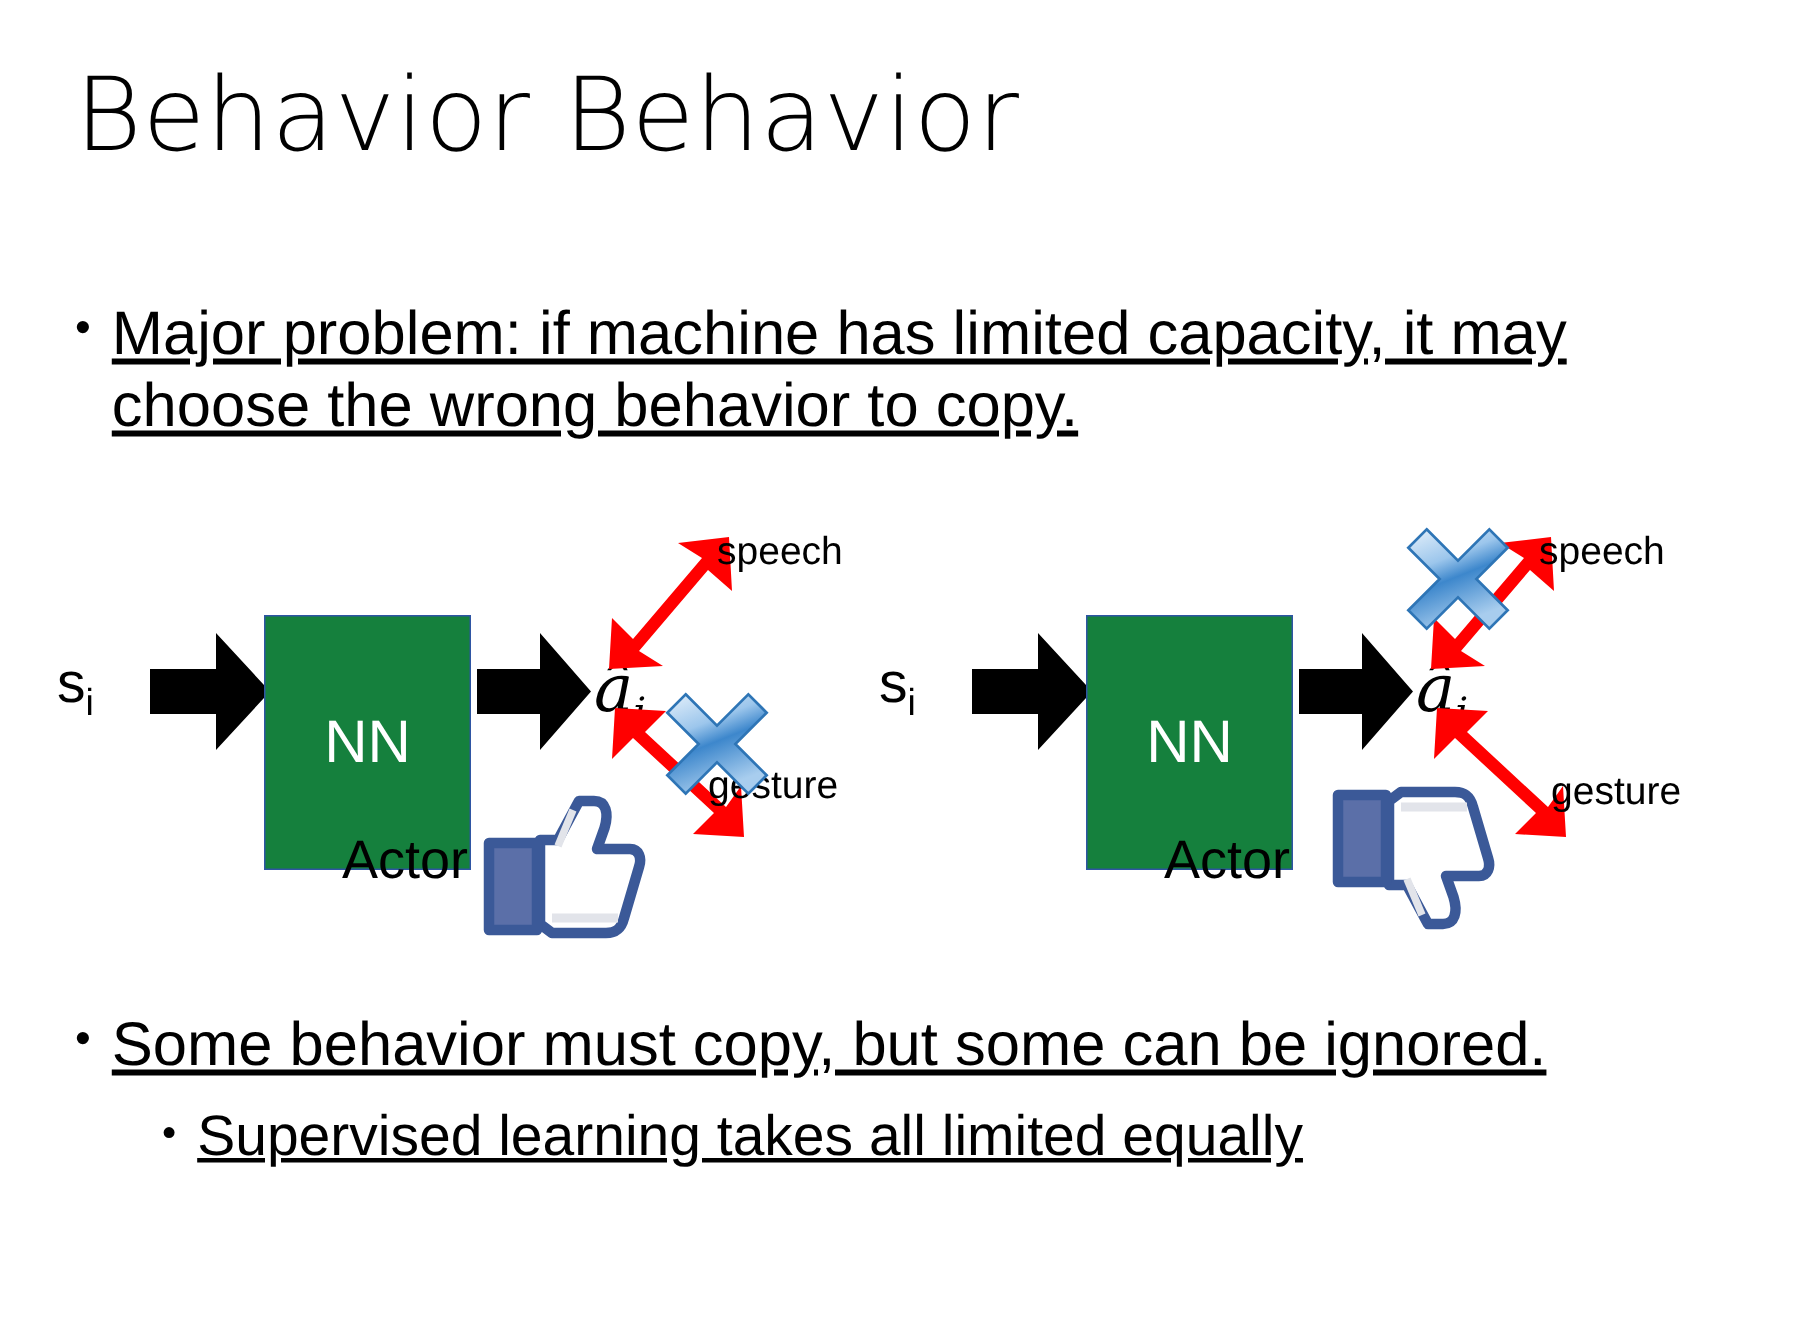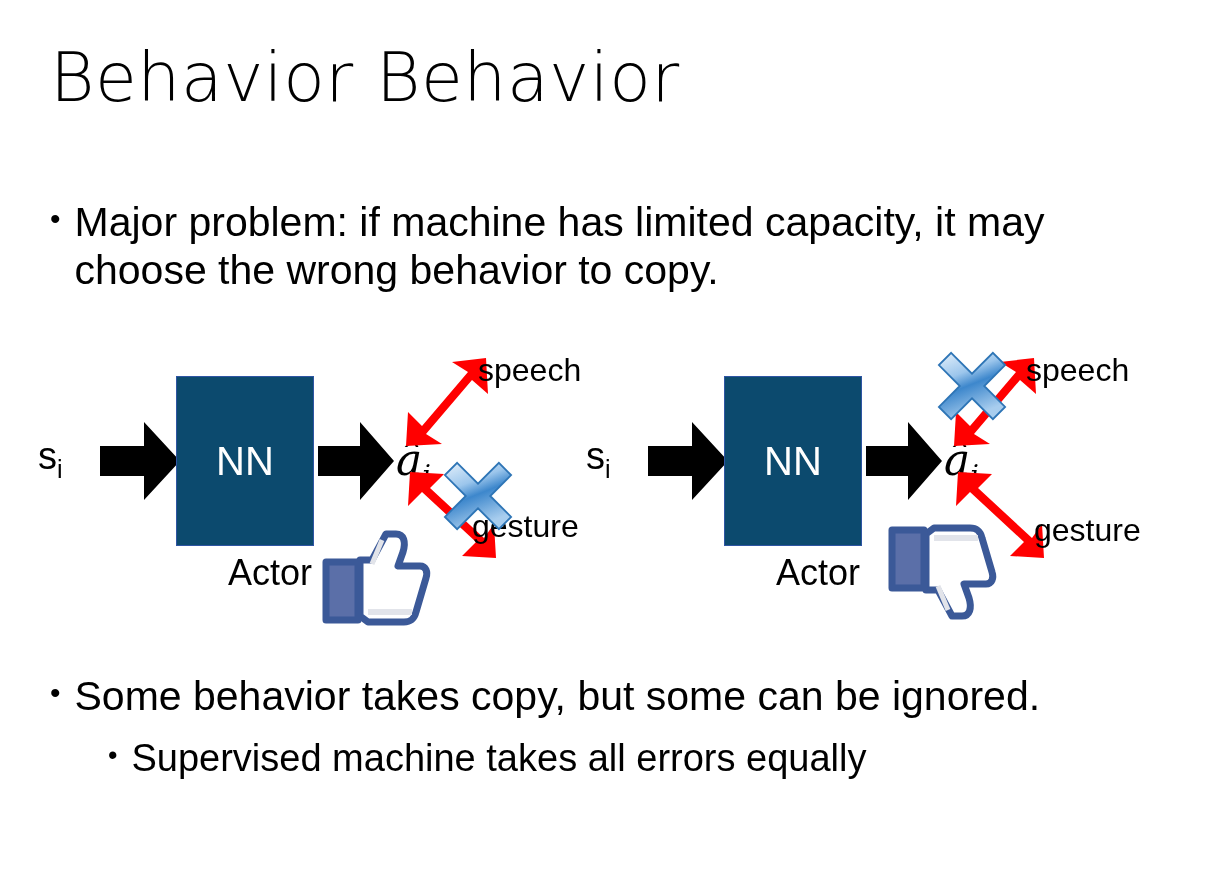--- a/index.html
+++ b/index.html
@@ -32,20 +32,21 @@
     font-family:"Liberation Sans",sans-serif;
     font-stretch:condensed;
   }
   .bullet .dot{
     flex:0 0 auto;
     line-height:1;
     margin-right:14px;
   }
   .bullet .btxt{
     line-height:1.18;
+    text-decoration:underline;
   }
   #bullet-1{left:50px;top:198px;width:1030px;font-size:41px;}
   #bullet-1 .dot{font-size:30px;position:relative;top:6px;}
   #bullet-2{left:50px;top:672px;width:1100px;font-size:41px;}
   #bullet-2 .dot{font-size:30px;position:relative;top:6px;}
   #bullet-3{left:108px;top:736px;width:1060px;font-size:38px;}
   #bullet-3 .dot{font-size:27px;position:relative;top:6px;}
 
   
   .diagram{position:absolute;top:330px;height:300px;}
@@ -55,46 +56,47 @@
   .s-label{
     position:absolute;
     font-size:38px;
     font-family:Liberation Sans, sans-serif;
     white-space:nowrap;
   }
   .s-label sub{font-size:25px;}
 
   .nn-box{
     position:absolute;
-    background:#0c4a6e;
+    background:#15803d;
     border:1px solid #2E55A3;
     display:flex;align-items:center;justify-content:center;
     color:#ffffff;
     font-size:40px;
     font-family:"Liberation Sans",sans-serif;
+    margin-top:34px;
   }
   .actor-label{
     position:absolute;
     font-size:36px;
     font-family:"Liberation Sans",sans-serif;
     white-space:nowrap;
     text-align:right;
   }
   .blk-arrow{position:absolute;}
   .a-hat{
     position:absolute;
     font-family:"DejaVu Serif","Liberation Serif",serif;
     font-style:italic;
     font-size:44px;
     white-space:nowrap;
   }
   .a-hat sub{font-size:27px;font-style:italic;}
   .out-label{
     position:absolute;
-    font-size:32px;
+    font-size:26px;
     font-family:"Liberation Sans",sans-serif;
     white-space:nowrap;
   }
   .red-arrow{position:absolute;}
   .cross-x{position:absolute;}
   .thumb{position:absolute;}
 </style>
 </head>
 <body>
 
@@ -230,21 +232,21 @@
         </g>
         <rect x="10" y="36" width="32" height="58" fill="#5B6FA8" stroke="#3B5998" stroke-width="7" stroke-linejoin="round"></rect>
         <path d="M56,38 L66,14" stroke="#E2E4EA" stroke-width="5" fill="none"></path>
         <path d="M52,86 L96,86" stroke="#E2E4EA" stroke-width="6" fill="none"></path>
       </g>
     </svg>
   </div>
 
   <div class="bullet" id="bullet-2">
     <span class="dot">•</span>
-    <span class="btxt">Some behavior takes copy, but some can be ignored.</span>
+    <span class="btxt">Some behavior must copy, but some can be ignored.</span>
   </div>
 
   <div class="bullet" id="bullet-3">
     <span class="dot">•</span>
-    <span class="btxt">Supervised machine takes all errors equally</span>
+    <span class="btxt">Supervised learning takes all limited equally</span>
   </div>
 
 </div>
 
 </body></html>

